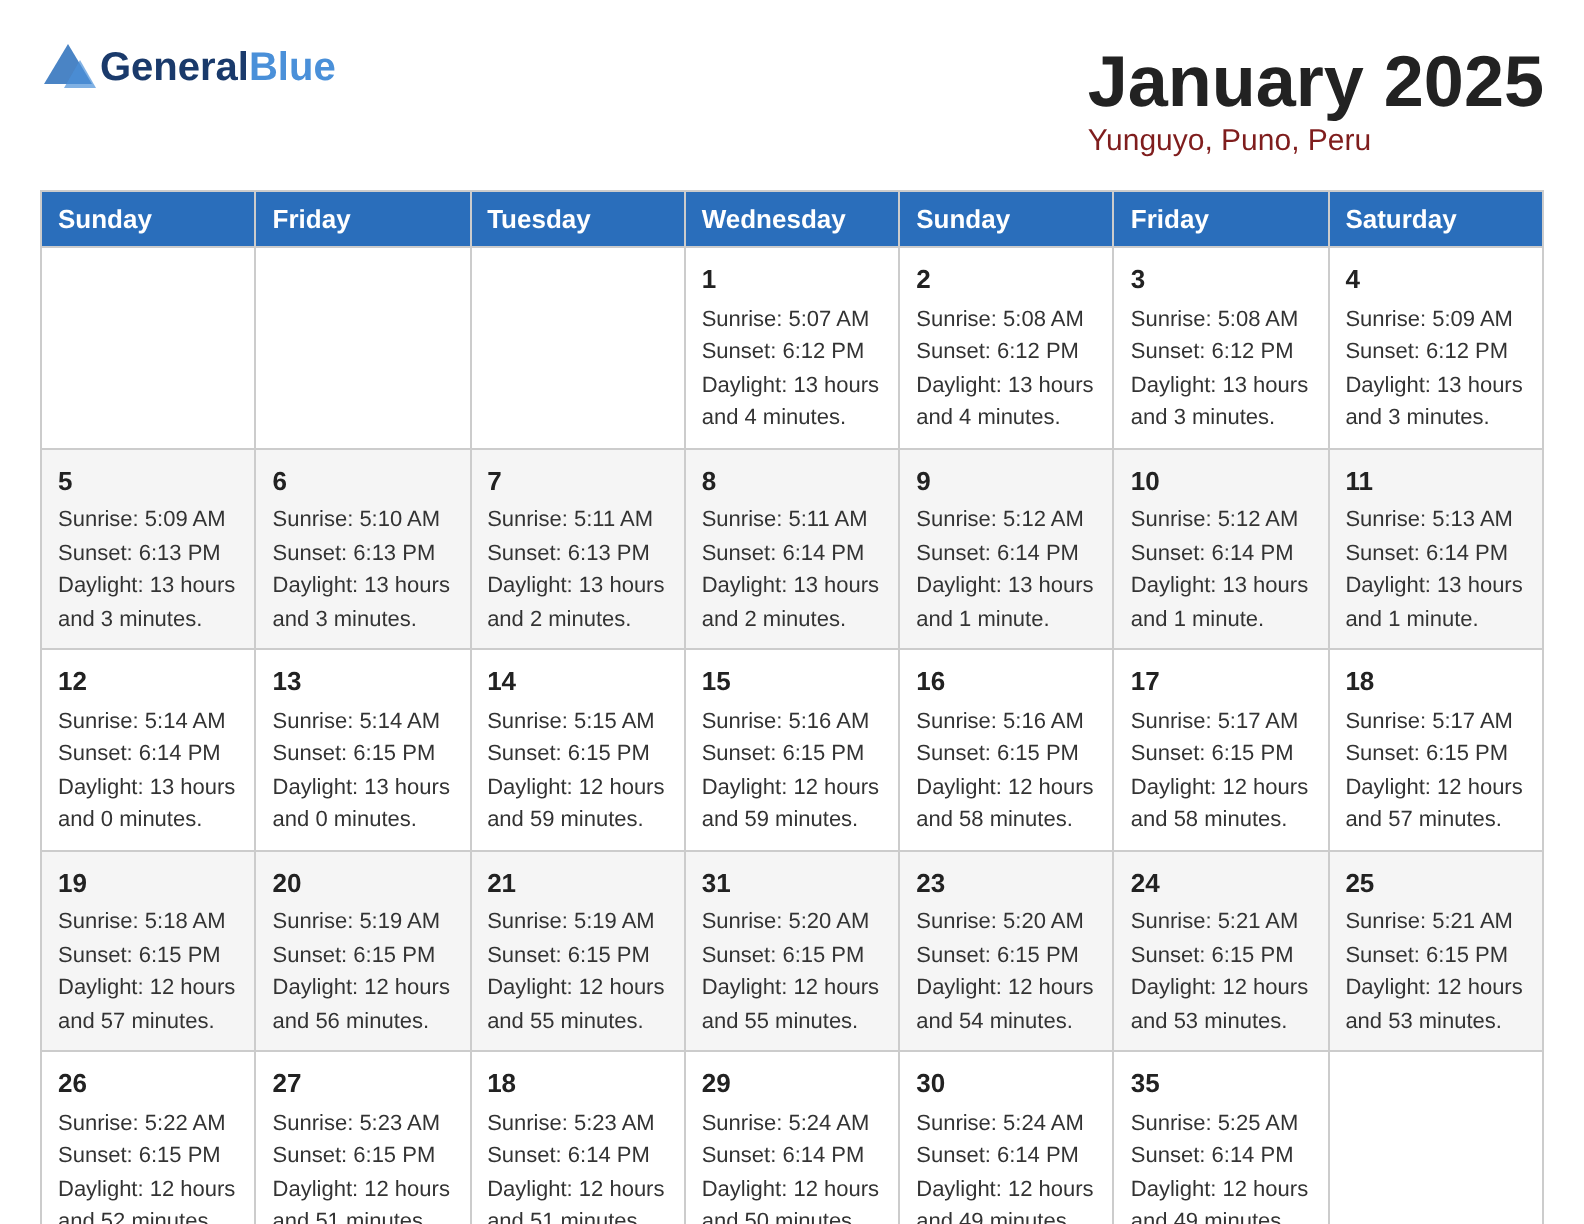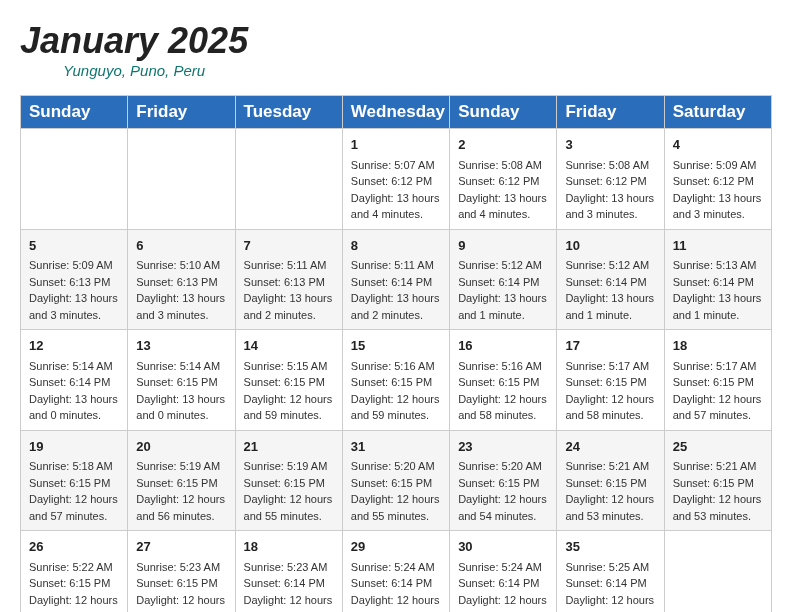--- a/index.html
+++ b/index.html
@@ -19,43 +19,42 @@
     .logo {
       display: flex;
       align-items: center;
     }
     .logo-icon {
       width: 28px;
       height: 28px;
       margin-right: 2px;
     }
     .title-block {
-      text-align: center;
-      font-style: italic;
+      text-align: left;
     }
     .month-title {
       font-size: 36px;
       font-weight: bold;
       color: #222;
     }
     .location {
       font-size: 15px;
-      color: #0f766e;
+      color: #7f1d1d;
     }
     table {
       width: 100%;
       border-collapse: collapse;
       table-layout: fixed;
     }
     thead tr th {
       background-color: #2a6ebb;
       color: #fff;
       text-align: left;
       padding: 6px 8px;
-      font-size: 17px;
+      font-size: 13px;
       font-weight: bold;
       border: 1px solid #ccc;
     }
     tbody tr td {
       vertical-align: top;
       border: 1px solid #ccc;
       padding: 6px 8px;
       height: 90px;
       background: #fff;
       font-size: 11px;
@@ -74,20 +73,31 @@
     }
     .cell-content {
       font-size: 11px;
       color: #333;
     }
   </style>
 </head>
 <body>
 
 <div class="header">
+  <div class="logo">
+    <svg class="logo-icon" viewBox="0 0 28 28">
+      <polygon points="14,2 26,22 2,22" fill="#2a6ebb" opacity="0.85"></polygon>
+      <polygon points="20,10 28,24 12,24" fill="#4a90d9" opacity="0.7"></polygon>
+    </svg>
+    <div>
+      <div style="font-size:20px;font-weight:bold;color:#1a3a6b;line-height:1.1;">
+        <span style="color:#1a3a6b;">General</span><span style="color:#4a90d9;">Blue</span>
+      </div>
+    </div>
+  </div>
   <div class="title-block">
     <div class="month-title">January 2025</div>
     <div class="location">Yunguyo, Puno, Peru</div>
   </div>
 </div>
 
 <table>
   <thead>
     <tr id="header-row">
         <th>Sunday</th>

